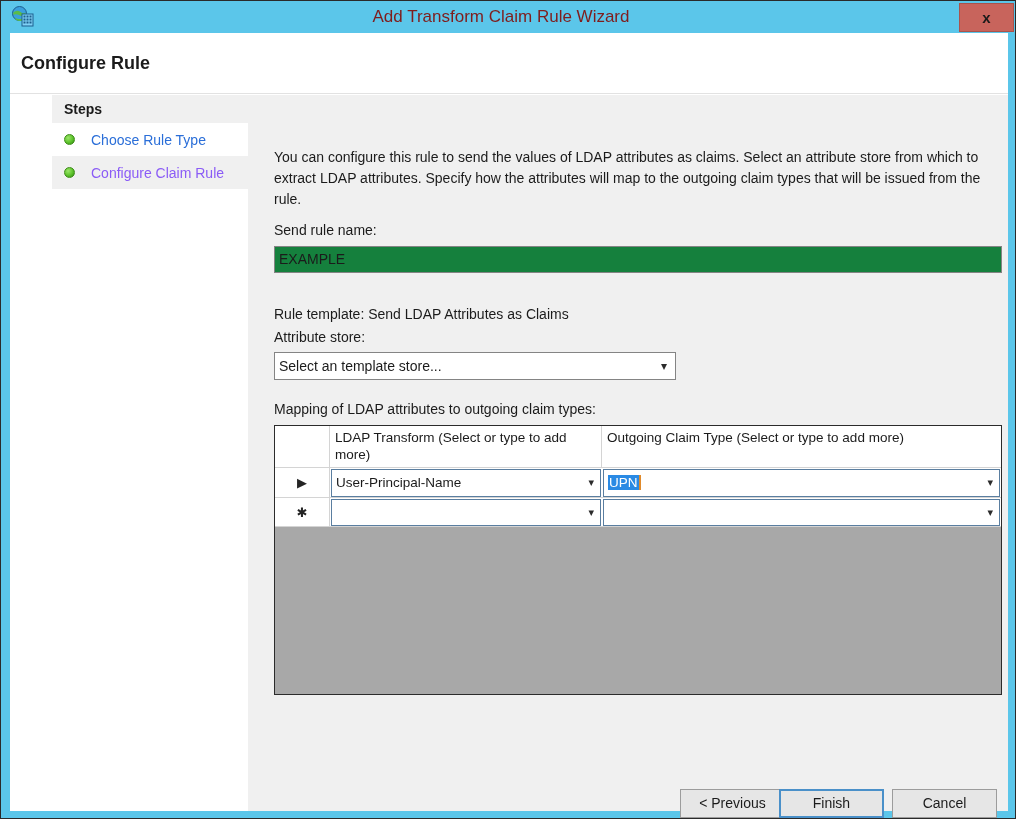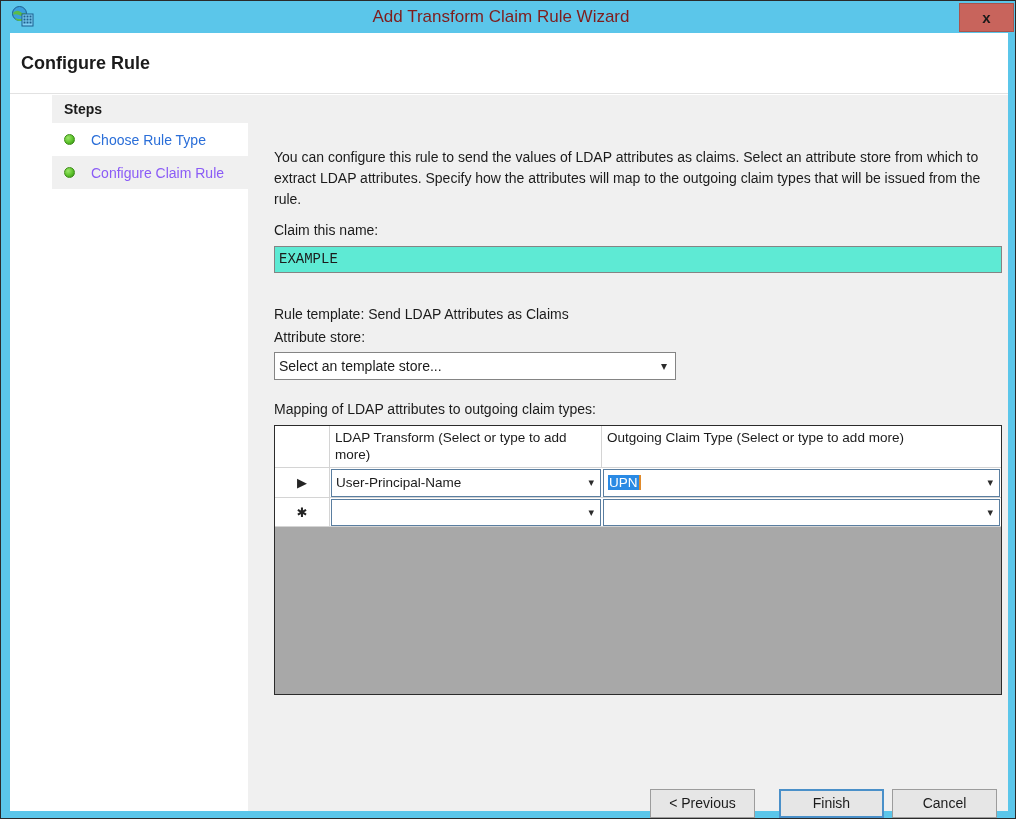--- a/index.html
+++ b/index.html
@@ -160,28 +160,27 @@
   }
   .lbl-rulename { left: 26px; top: 127px; }
   .lbl-template { left: 26px; top: 191px; margin-top: 20px; }
   .lbl-store    { left: 26px; top: 234px; }
   .lbl-mapping  { left: 26px; top: 306px; }
 
   .textbox {
     position: absolute;
     left: 26px; top: 151px;
     width: 728px; height: 27px;
-    background: #5eead4;
+    background: #15803d;
     border: 1px solid #848484;
     box-sizing: border-box;
     font-size: 14px;
     color: #1b1b1b;
     line-height: 25px;
     padding-left: 4px;
-    font-family: Liberation Mono, monospace;
   }
 
   .combo {
     position: absolute;
     left: 26px; top: 257px;
     width: 402px; height: 28px;
     background: #ffffff;
     border: 1px solid #848484;
     box-sizing: border-box;
     font-size: 14px;
@@ -308,21 +307,21 @@
     font-size: 14px;
     color: #1b1b1b;
     line-height: 27px;
     text-align: center;
     cursor: pointer;
   }
   .btn.focused {
     border: 2px solid #4a90c9;
     line-height: 25px;
   }
-  .btn-prev   { left: 402px; text-align: center; }
+  .btn-prev   { left: 432px; text-align: center; }
   .btn-finish { left: 531px; }
   .btn-cancel { left: 644px; }
 </style>
 </head>
 <body>
 
 <div id="window">
 
   <div class="titlebar">
     <div class="title-icon">
@@ -365,21 +364,21 @@
       <div class="step-row current">
         <span class="bullet"></span>
         <span class="step-label">Configure Claim Rule</span>
       </div>
     </div>
 
     <div class="main">
 
       <div class="intro">You can configure this rule to send the values of LDAP attributes as claims. Select an attribute store from which to extract LDAP attributes. Specify how the attributes will map to the outgoing claim types that will be issued from the rule.</div>
 
-      <div class="field-label lbl-rulename">Claim this name:</div>
+      <div class="field-label lbl-rulename">Send rule name:</div>
       <div class="textbox">EXAMPLE</div>
 
       <div class="field-label lbl-template">Rule template: Send LDAP Attributes as Claims</div>
 
       <div class="field-label lbl-store">Attribute store:</div>
       <div class="combo">
         <span>Select an template store...</span>
         <span class="chev">▾</span>
       </div>
 

